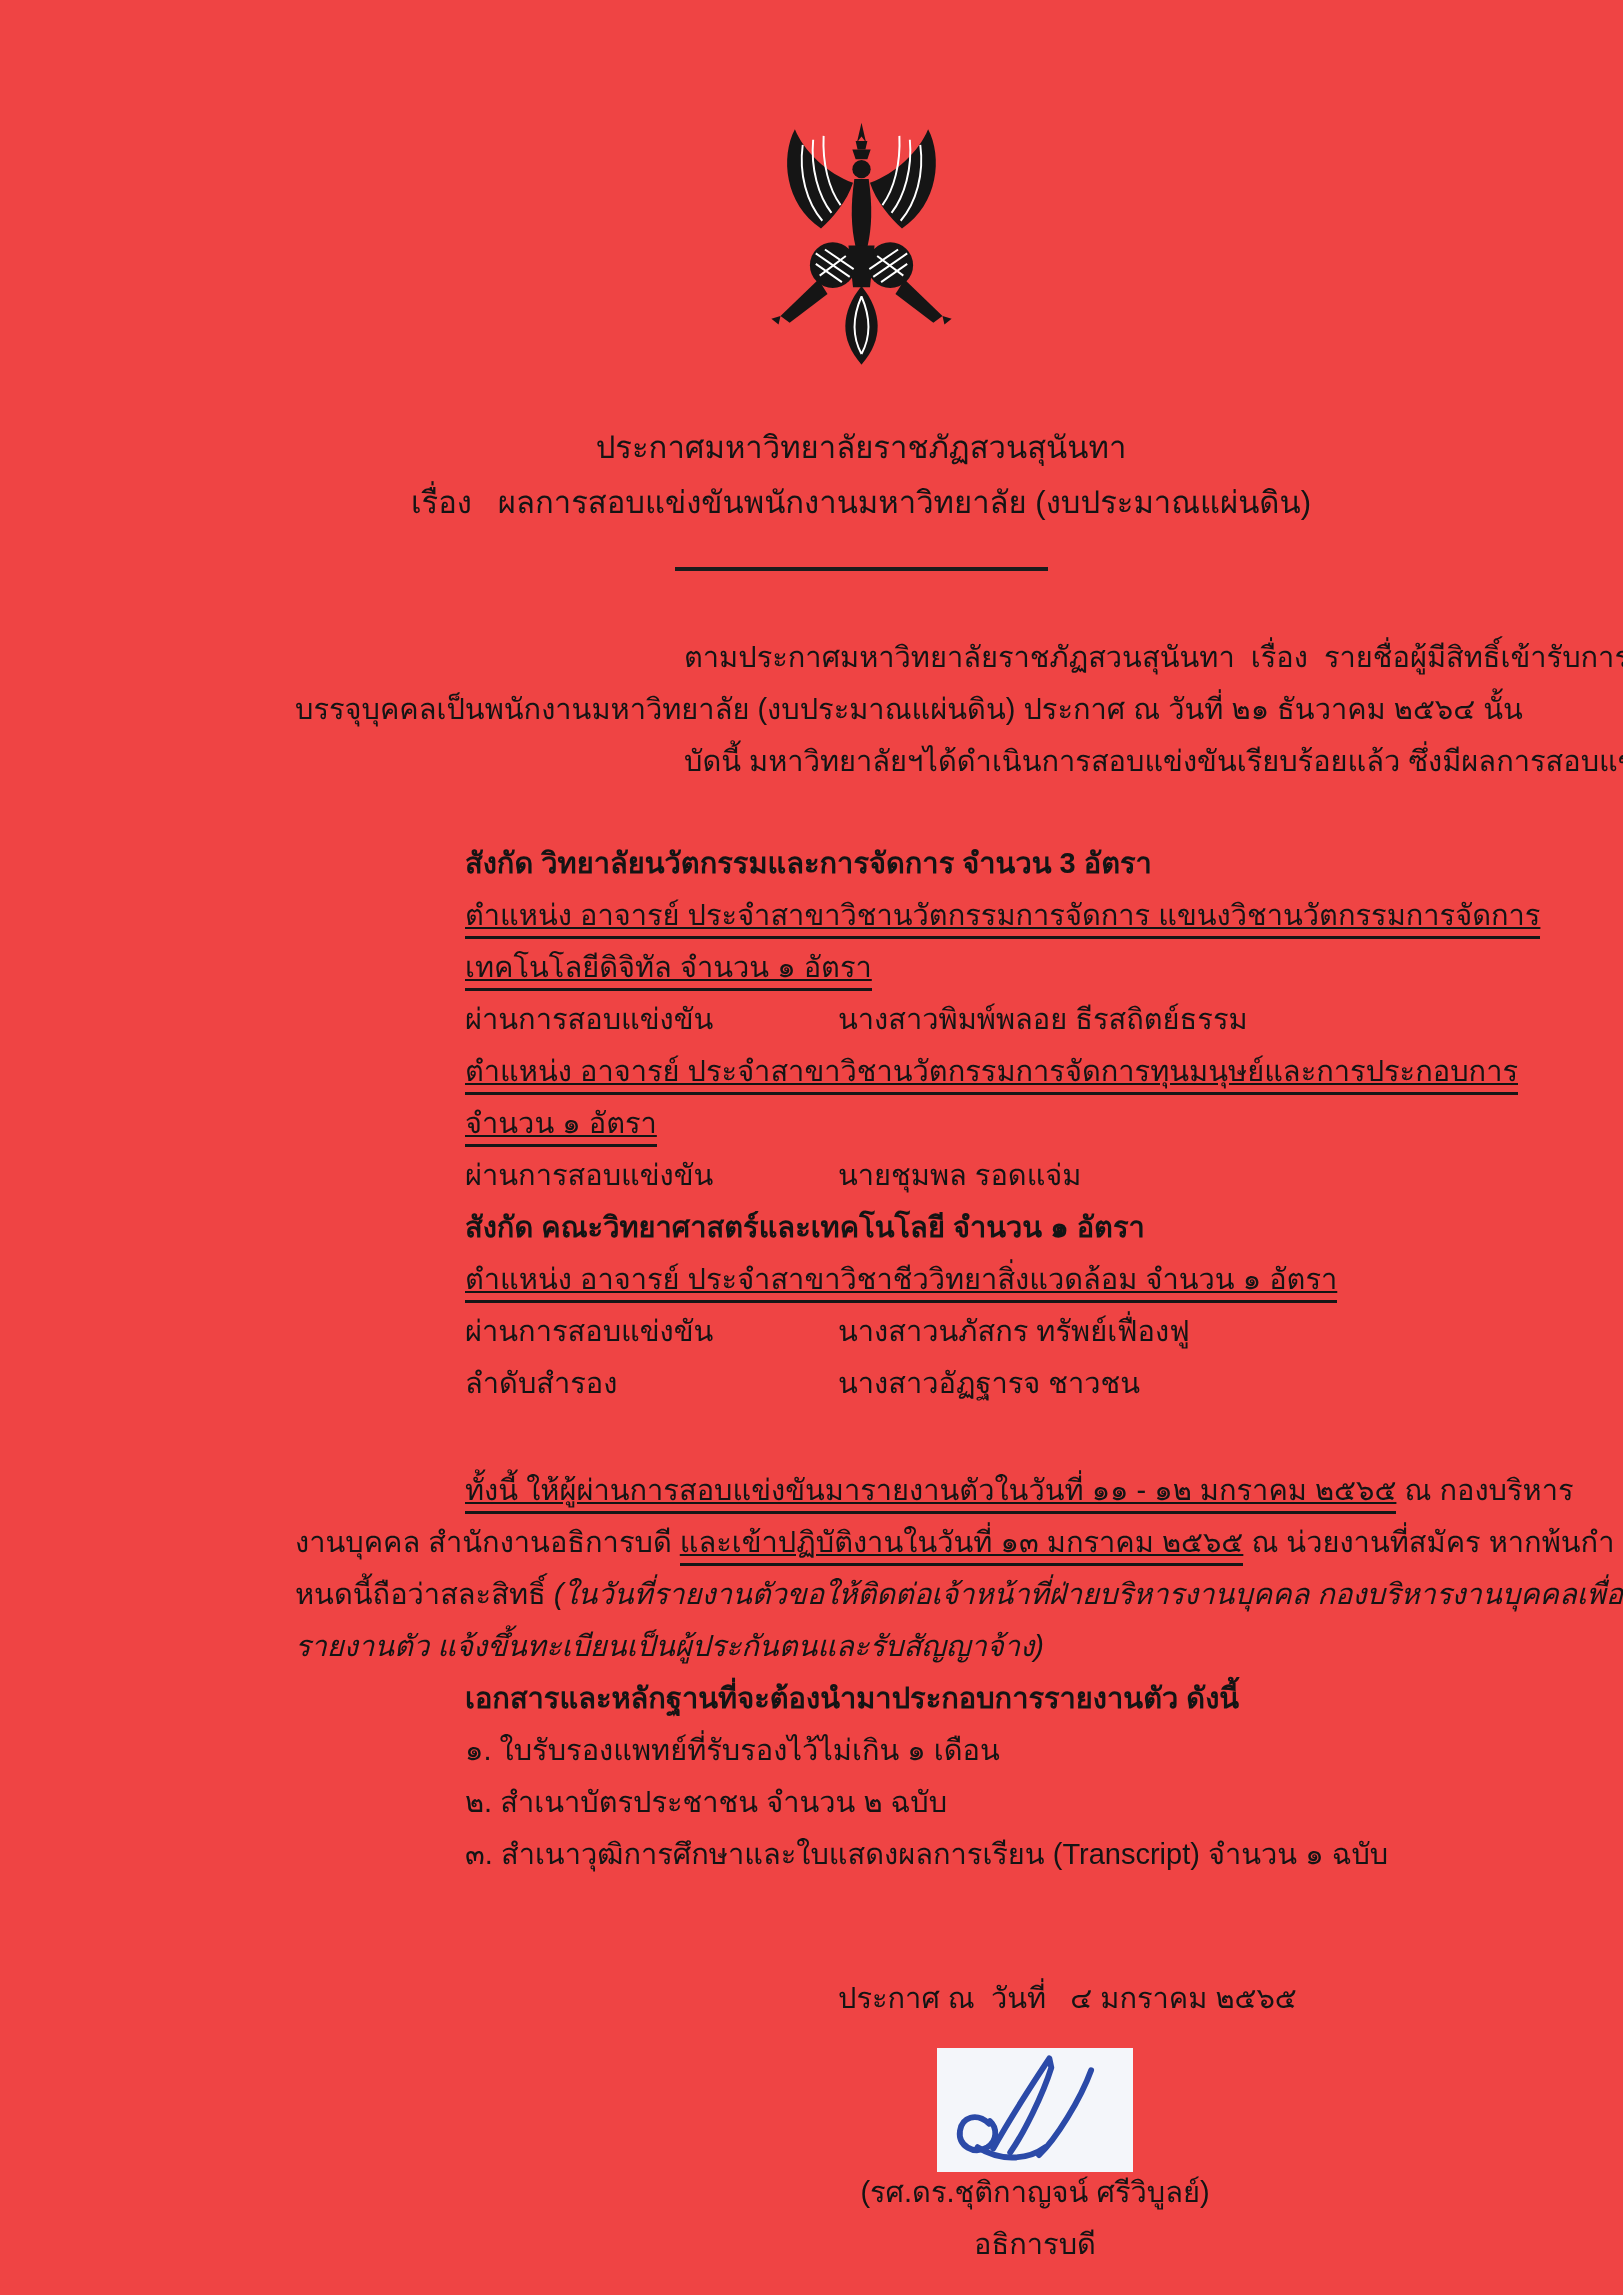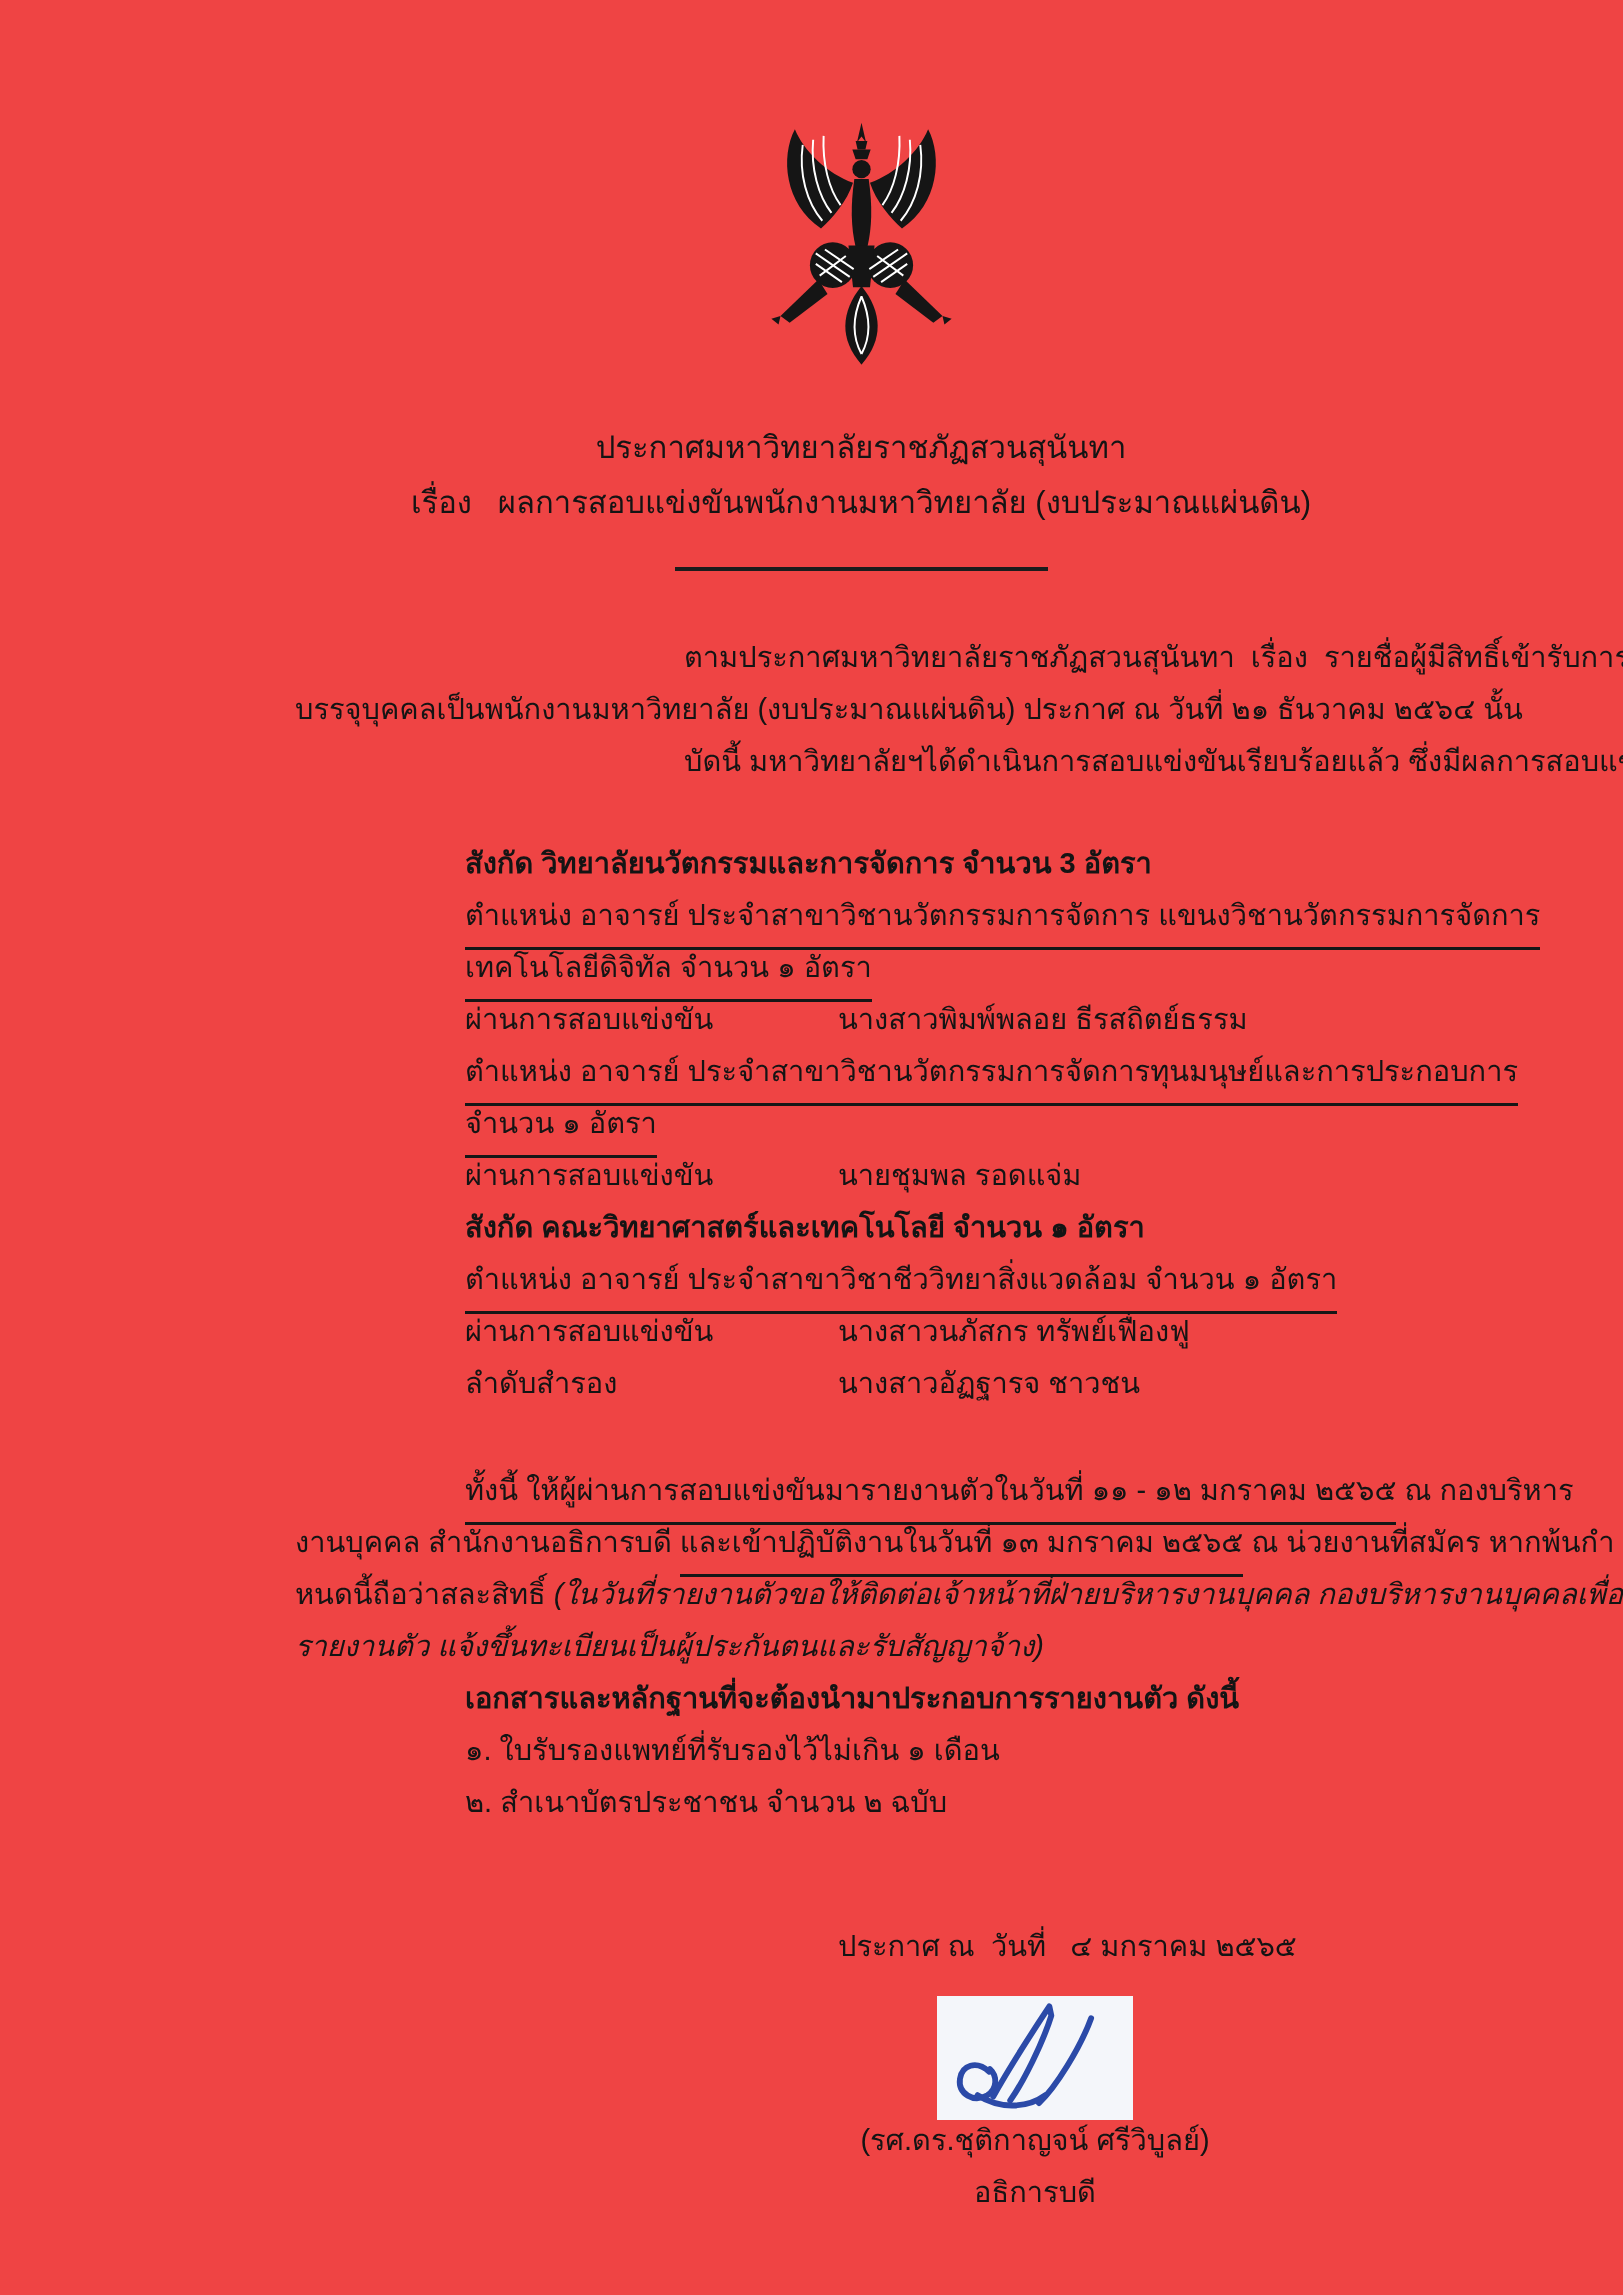--- a/index.html
+++ b/index.html
@@ -38,21 +38,21 @@
   .line {
     line-height:52px;
     white-space:pre;
   }
   .intro { margin-top:60px; }
   .ind-595 { padding-left:389px; }
   .ind-260 { padding-left:170px; }
 
   .b { font-weight:bold; }
   .i { font-style:italic; }
-  .u { border-bottom:3.3px solid #161616; padding-bottom:16px; }
+  .u { border-bottom:3.3px solid #161616; padding-bottom:5px;text-decoration:underline; }
 
   .sec-head { margin-top:50px; }
   .label { display:inline-block; width:373px; }
 
   .report { margin-top:55px; }
 
   .date-line { margin-top:92px; margin-left:543px; }
 
   .sig-block {
     margin-top:23.6px;
@@ -138,20 +138,21 @@
     <div class="report">
       <div class="line ind-260"><span class="u">ทั้งนี้ ให้ผู้ผ่านการสอบแข่งขันมารายงานตัวในวันที่ ๑๑ - ๑๒ มกราคม ๒๕๖๕</span><span> ณ กองบริหาร</span></div>
       <div class="line"><span>งานบุคคล สำนักงานอธิการบดี </span><span class="u">และเข้าปฏิบัติงานในวันที่ ๑๓ มกราคม ๒๕๖๕</span><span> ณ น่วยงานที่สมัคร หากพ้นกำ</span></div>
       <div class="line"><span>หนดนี้ถือว่าสละสิทธิ์ </span><span class="i">(ในวันที่รายงานตัวขอให้ติดต่อเจ้าหน้าที่ฝ่ายบริหารงานบุคคล กองบริหารงานบุคคลเพื่อ</span></div>
       <div class="line"><span class="i">รายงานตัว แจ้งขึ้นทะเบียนเป็นผู้ประกันตนและรับสัญญาจ้าง)</span></div>
     </div>
 
     <div class="line ind-260 b">เอกสารและหลักฐานที่จะต้องนำมาประกอบการรายงานตัว ดังนี้</div>
     <div class="line ind-260">๑. ใบรับรองแพทย์ที่รับรองไว้ไม่เกิน ๑ เดือน</div>
     <div class="line ind-260">๒. สำเนาบัตรประชาชน จำนวน ๒ ฉบับ</div>
+    <div class="line ind-260">๓. สำเนาวุฒิการศึกษาและใบแสดงผลการเรียน (Transcript) จำนวน ๑ ฉบับ</div>
 
     <div class="line date-line">ประกาศ ณ  วันที่   ๔ มกราคม ๒๕๖๕</div>
 
     <div class="sig-block">
       <svg class="sig-svg" width="196" height="124" viewBox="0 0 300 190" aria-hidden="true">
         <g fill="none" stroke="#2b4aa8" stroke-width="9" stroke-linecap="round" stroke-linejoin="round">
           <path d="M80 116 C 60 98, 38 106, 35 127 C 32 150, 56 164, 77 152 C 93 142, 92 122, 81 112"></path>
           <path d="M86 154 C 112 108, 152 46, 172 16 L 175 30 C 162 72, 132 132, 112 160"></path>
           <path d="M236 34 C 220 78, 182 140, 156 164"></path>
           <path d="M62 152 C 94 172, 136 174, 166 152"></path>

